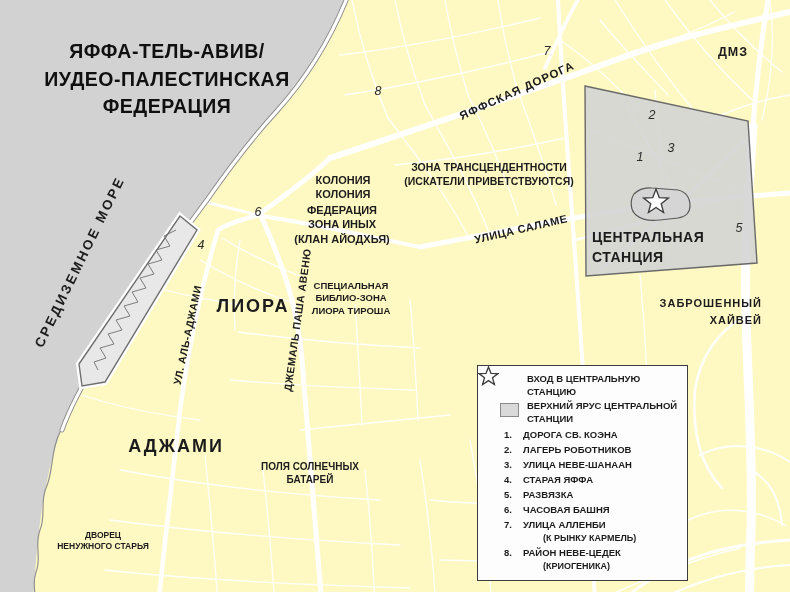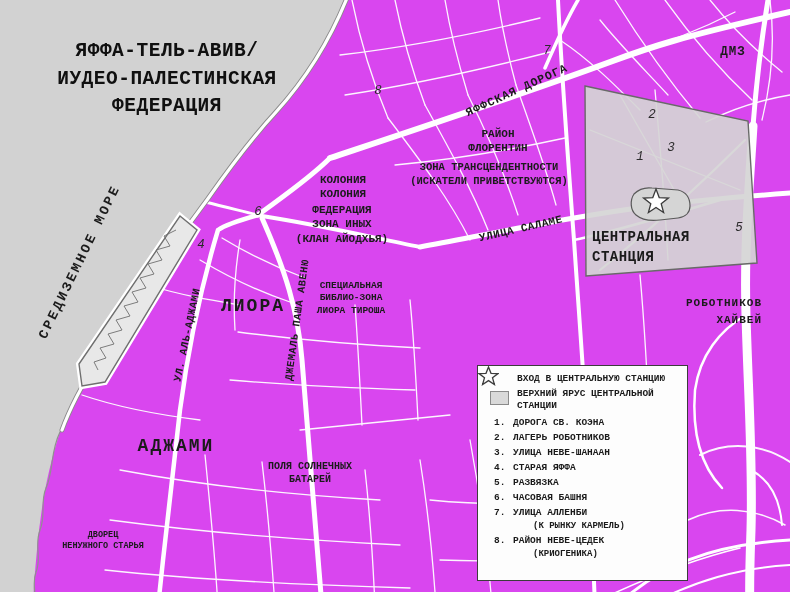--- a/index.html
+++ b/index.html
@@ -1,27 +1,27 @@
 <!DOCTYPE html>
 <html><head>
 <meta charset="utf-8">
 <style>
   html,body{margin:0;padding:0;background:#ffffff}
-  .map{position:relative;width:790px;height:592px;background:#d946ef;overflow:hidden;
-       font-family:Liberation Mono, monospace;color:#1b1b1b}
+  .map{position:relative;width:790px;height:592px;background:#fef9c3;overflow:hidden;
+       font-family:Liberation Sans, sans-serif;color:#1b1b1b}
   .map svg{position:absolute;left:0;top:0}
   .title{position:absolute;left:167px;top:38px;transform:translateX(-50%);text-align:center;
          font-size:19.5px;font-weight:bold;letter-spacing:.5px;line-height:1.42;color:#101010;white-space:nowrap}
   .title span{display:block}
   .lbl{position:absolute;font-weight:bold;color:#1b1b1b;white-space:nowrap;text-align:center;
        transform:translate(-50%,-50%);line-height:1.3}
   .lbl span{display:block}
   .mk{position:absolute;font-style:italic;font-size:12.5px;color:#2b2b2b;transform:translate(-50%,-50%)}
   .legend{position:absolute;left:477px;top:365px;width:211px;height:216px;background:#fdfdfd;
-          border:1.4px solid #3c3c3c;box-sizing:border-box;padding:7px 6px 5px 9px}
+          border:1.4px solid #3c3c3c;box-sizing:border-box;padding:7px 6px 5px 19px}
   .lrow{display:flex;gap:6px;margin-bottom:2px;font-size:9.5px;font-weight:bold;line-height:1.32;text-align:left}
   .lrow .sym{flex:0 0 24px;display:flex;justify-content:center;align-items:flex-start;padding-top:1px}
   .swatch{width:17px;height:12px;background:#d9d9d9;border:1px solid #8a8a8a;margin-top:2px}
   .li{display:flex;gap:5px;font-size:9.5px;font-weight:bold;line-height:15px;padding-left:7px;text-align:left}
   .li .num{flex:0 0 14px}
   .sub{font-size:9px;font-weight:bold;line-height:13px;padding-left:46px;text-align:left}
 </style>
 </head>
 <body>
 
@@ -131,24 +131,20 @@
 
   <div class="title">
     <span>ЯФФА-ТЕЛЬ-АВИВ/</span>
     <span>ИУДЕО-ПАЛЕСТИНСКАЯ</span>
     <span>ФЕДЕРАЦИЯ</span>
   </div>
 
   <div class="lbl" style="left:80px;top:262px;font-size:13.5px;letter-spacing:2.5px;transform:translate(-50%,-50%) rotate(-64deg)">СРЕДИЗЕМНОЕ МОРЕ</div>
   <div class="lbl" style="left:517px;top:91px;font-size:11.5px;letter-spacing:1px;transform:translate(-50%,-50%) rotate(-24.5deg)">ЯФФСКАЯ ДОРОГА</div>
   <div class="lbl" style="left:733px;top:52px;font-size:12.5px;letter-spacing:1px">ДМЗ</div>
-  <div class="lbl" style="left:498px;top:141px;font-size:11px">
-    <span>РАЙОН</span>
-    <span>ФЛОРЕНТИН</span>
-  </div>
   <div class="lbl" style="left:489px;top:175px;font-size:10.5px">
     <span>ЗОНА ТРАНСЦЕНДЕНТНОСТИ</span>
     <span>(ИСКАТЕЛИ ПРИВЕТСТВУЮТСЯ)</span>
   </div>
   <div class="lbl" style="left:343px;top:187px;font-size:11px">
     <span>КОЛОНИЯ</span>
     <span>КОЛОНИЯ</span>
   </div>
   <div class="lbl" style="left:342px;top:224px;font-size:11px">
     <span>ФЕДЕРАЦИЯ</span>
@@ -171,21 +167,21 @@
   <div class="lbl" style="left:176px;top:447px;font-size:18px;letter-spacing:2px">АДЖАМИ</div>
   <div class="lbl" style="left:310px;top:473px;font-size:10px">
     <span>ПОЛЯ СОЛНЕЧНЫХ</span>
     <span>БАТАРЕЙ</span>
   </div>
   <div class="lbl" style="left:103px;top:541px;font-size:8.5px">
     <span>ДВОРЕЦ</span>
     <span>НЕНУЖНОГО СТАРЬЯ</span>
   </div>
   <div class="lbl" style="left:762px;top:312px;transform:translate(-100%,-50%);text-align:right;font-size:11px;letter-spacing:1px;line-height:1.55">
-    <span>РОБОТНИКОВ</span>
+    <span>ЗАБРОШЕННЫЙ</span>
     <span>ХАЙВЕЙ</span>
   </div>
 
   <span class="mk" style="left:640px;top:157px">1</span>
   <span class="mk" style="left:652px;top:115px">2</span>
   <span class="mk" style="left:671px;top:148px">3</span>
   <span class="mk" style="left:201px;top:245px">4</span>
   <span class="mk" style="left:739px;top:228px">5</span>
   <span class="mk" style="left:258px;top:212px">6</span>
   <span class="mk" style="left:547px;top:51px">7</span>

